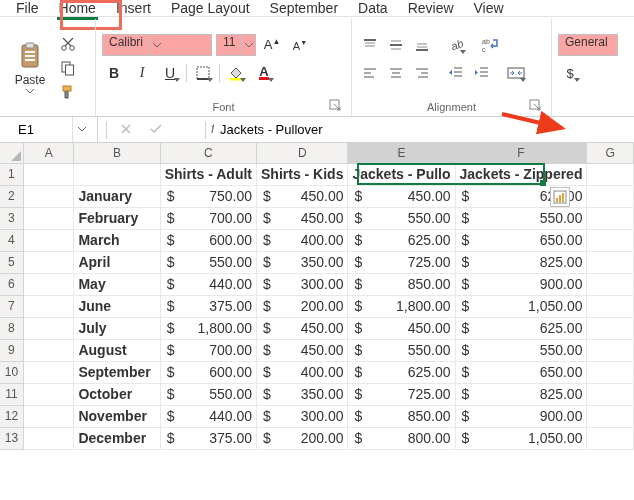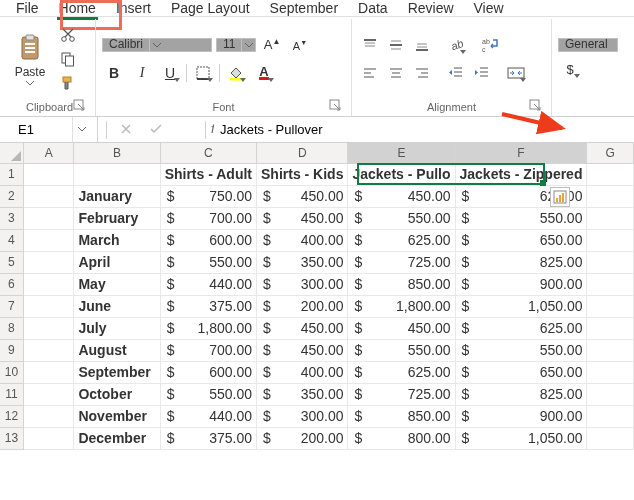--- a/index.html
+++ b/index.html
@@ -23,21 +23,21 @@
 
   
   .paste-btn { display:flex; flex-direction:column; align-items:center; width:40px; cursor:pointer; gap:2px;}
   .paste-btn .label { font-size:12px; }
   .mini-btns { display:flex; flex-direction:column; gap:6px; margin-left:4px;}
   .mini-btn { width:20px; height:18px; display:flex; align-items:center; justify-content:center; cursor:pointer;}
 
   
   .font-row1 { display:flex; gap:4px; align-items:center;}
   .font-row2 { display:flex; gap:4px; align-items:center; margin-top:6px;}
-  .combo { display:flex; align-items:flex-end; border:1px solid #c0c0c0; background:#a3a3a3; height:14px; cursor:pointer;}
+  .combo { display:flex; align-items:flex-start; border:1px solid #c0c0c0; background:#fca5a5; height:22px; cursor:pointer;}
   .combo span { padding:0 6px; font-size:12px; }
   .combo .caret { width:14px; border-left:1px solid #c0c0c0; display:flex; align-items:center; justify-content:center; height:100%; }
   .fontname { width:110px; }
   .fontsize { width:40px; }
   .ribbon-btn { width:24px; height:22px; display:flex; align-items:center; justify-content:center; cursor:pointer; position:relative;}
   .ribbon-btn.split::after { content:""; position:absolute; right:2px; bottom:2px; width:0; height:0; border-left:3px solid transparent; border-right:3px solid transparent; border-top:4px solid #666;}
   .bold-glyph { font-weight:bold; font-size:14px;}
   .italic-glyph { font-style:italic; font-size:14px; font-family:"Times New Roman",serif;}
   .under-glyph { text-decoration:underline; font-size:14px;}
 
@@ -127,27 +127,20 @@
                 <rect x="5.5" y="5" width="8" height="10" fill="#fff" stroke="#555"></rect>
               </svg>
             </div>
         <div class="mini-btn">
               <svg width="16" height="16">
                 <rect x="3" y="2" width="8" height="5" fill="#e8b24f" stroke="#b8821f"></rect>
                 <path d="M5 7 L5 14 L8 14 L8 7" fill="#888" stroke="#555"></path>
               </svg>
             </div>
       </div>
-    </div>
-    <div class="group-footer">
-          <span class="group-label">Clipboard</span>
-      <div class="launcher"><svg>
-              <rect x="1" y="1" width="9" height="9" fill="none" stroke="#888"></rect>
-              <path d="M5 5 L11 11 M8 11 L11 11 L11 8" fill="none" stroke="#888"></path>
-            </svg></div>
     </div>
   </div>
 
   <div class="group" style="width:256px;">
     <div style="flex:1; display:flex; flex-direction:column; justify-content:center;">
       <div class="font-row1">
         <div class="combo fontname">
               <span>Calibri</span>
               <div class="caret">
                 <svg width="8" height="5">

